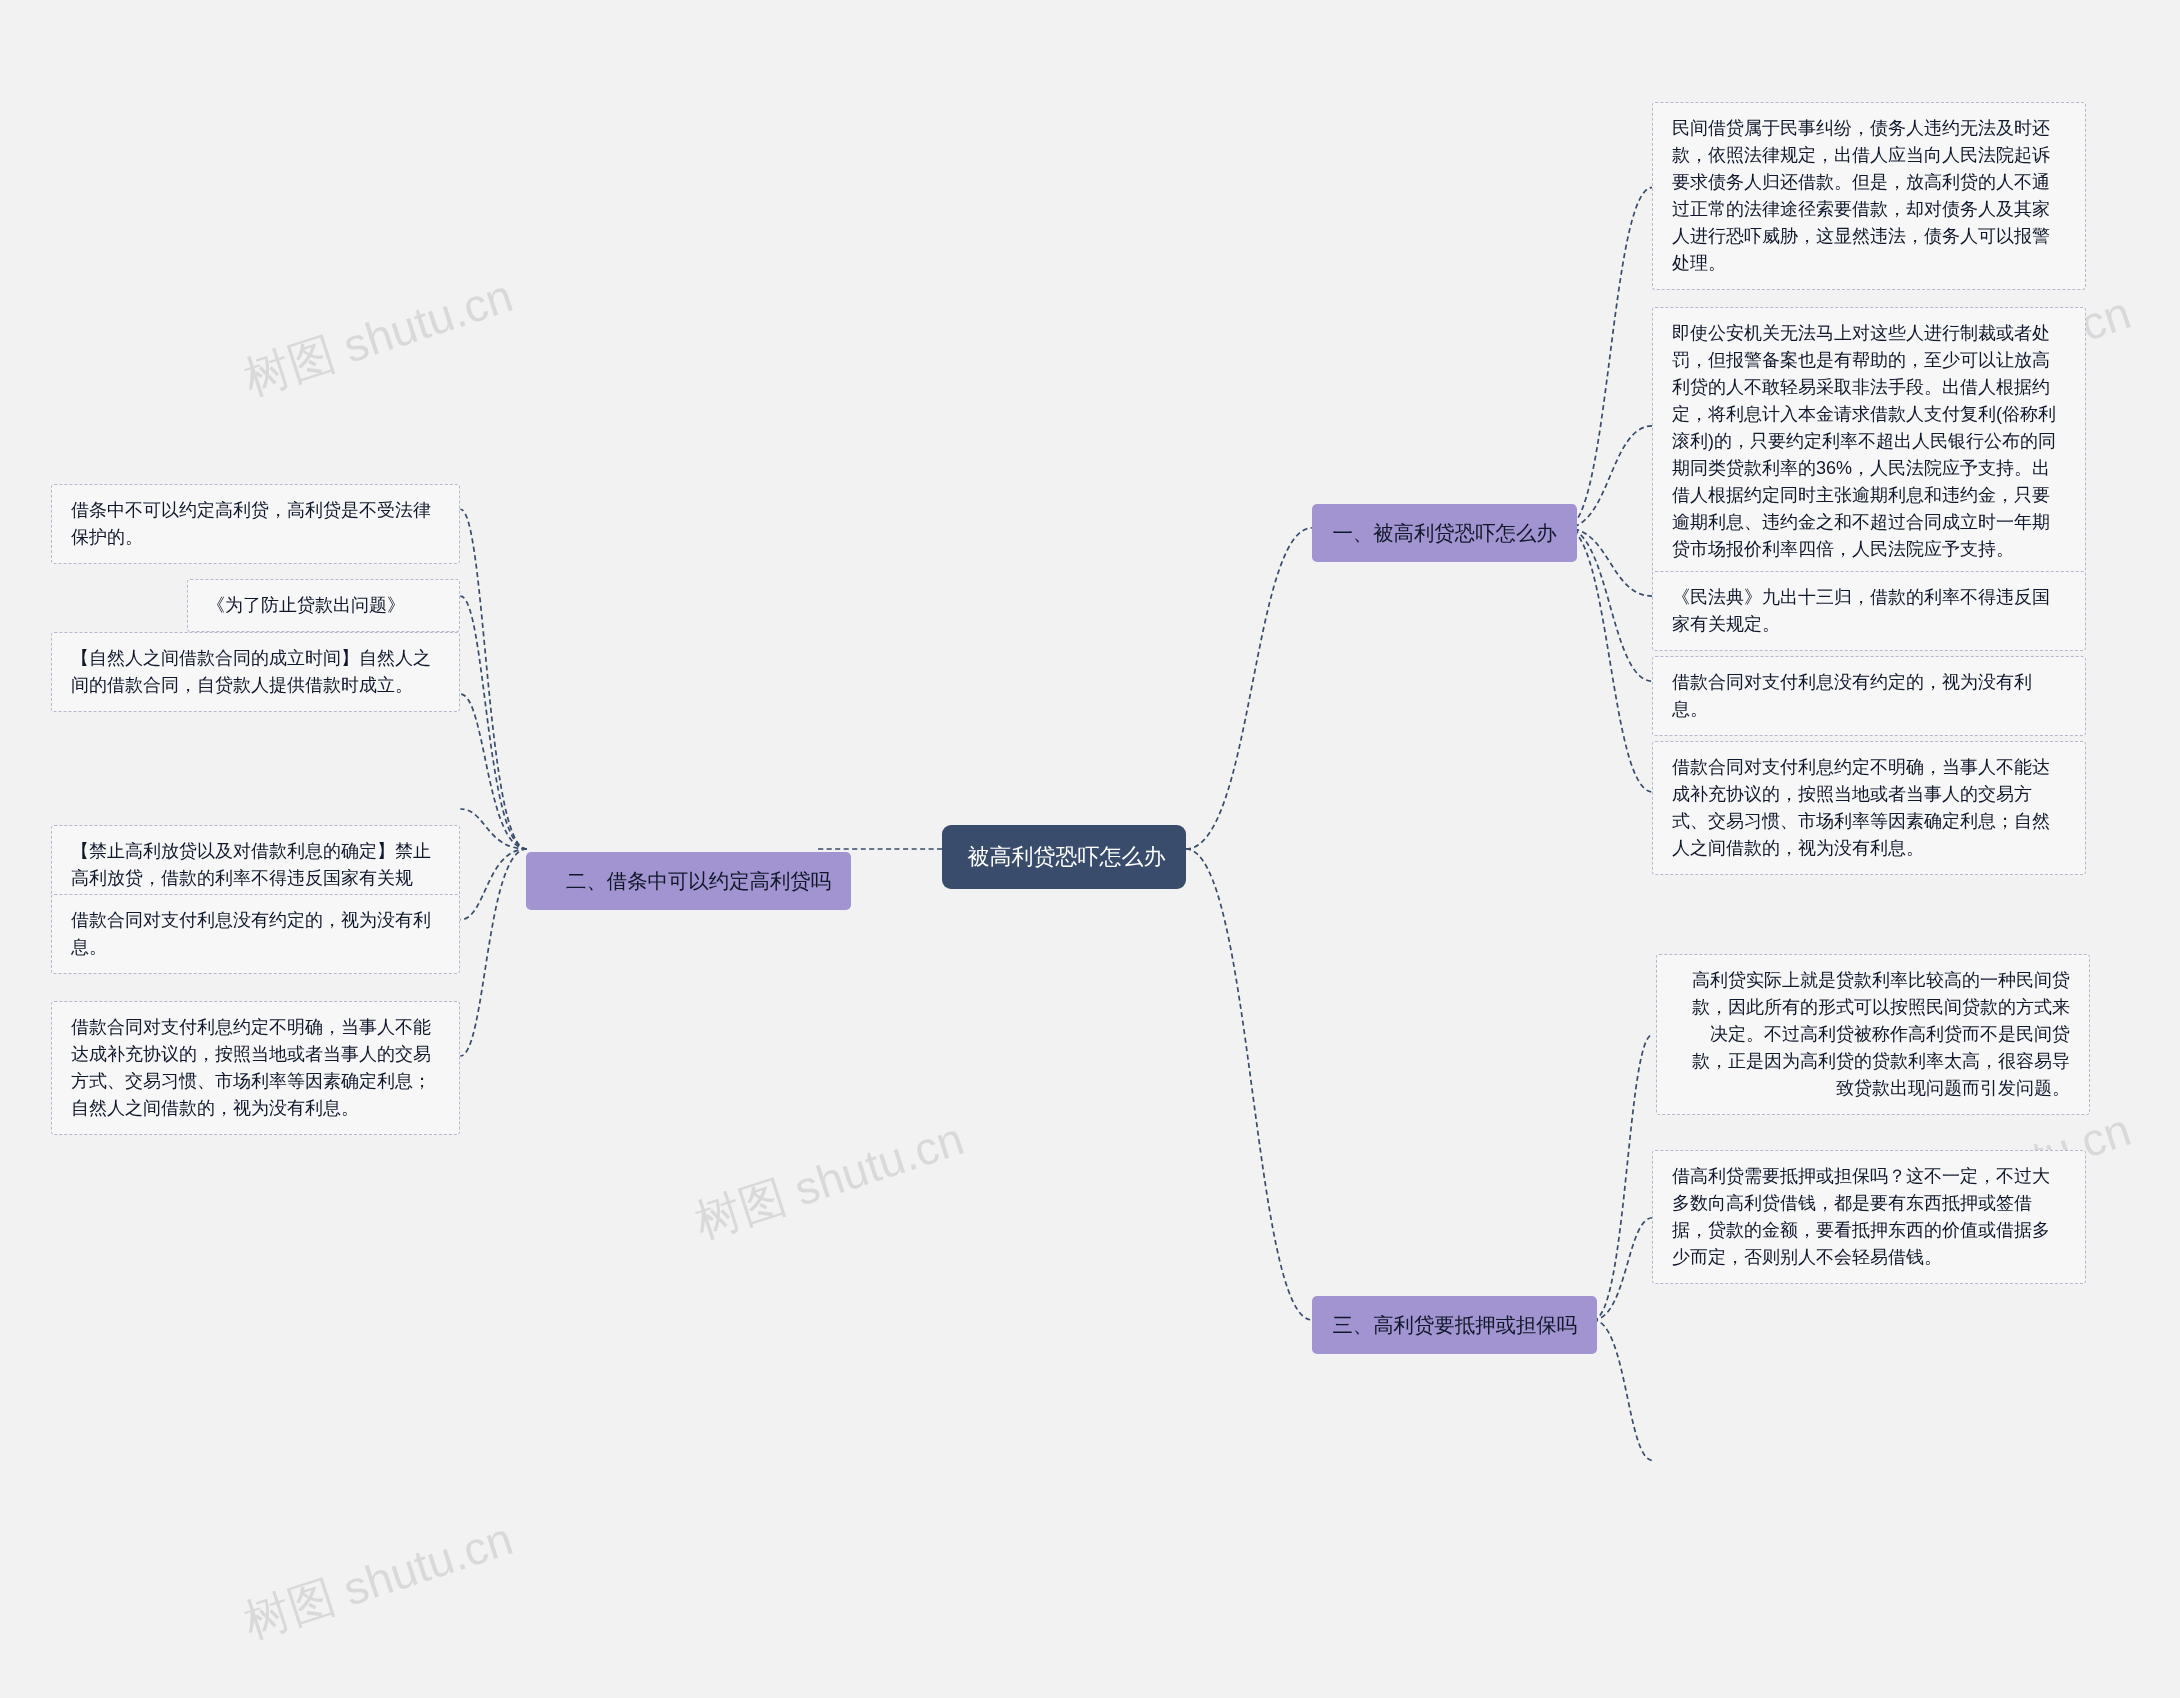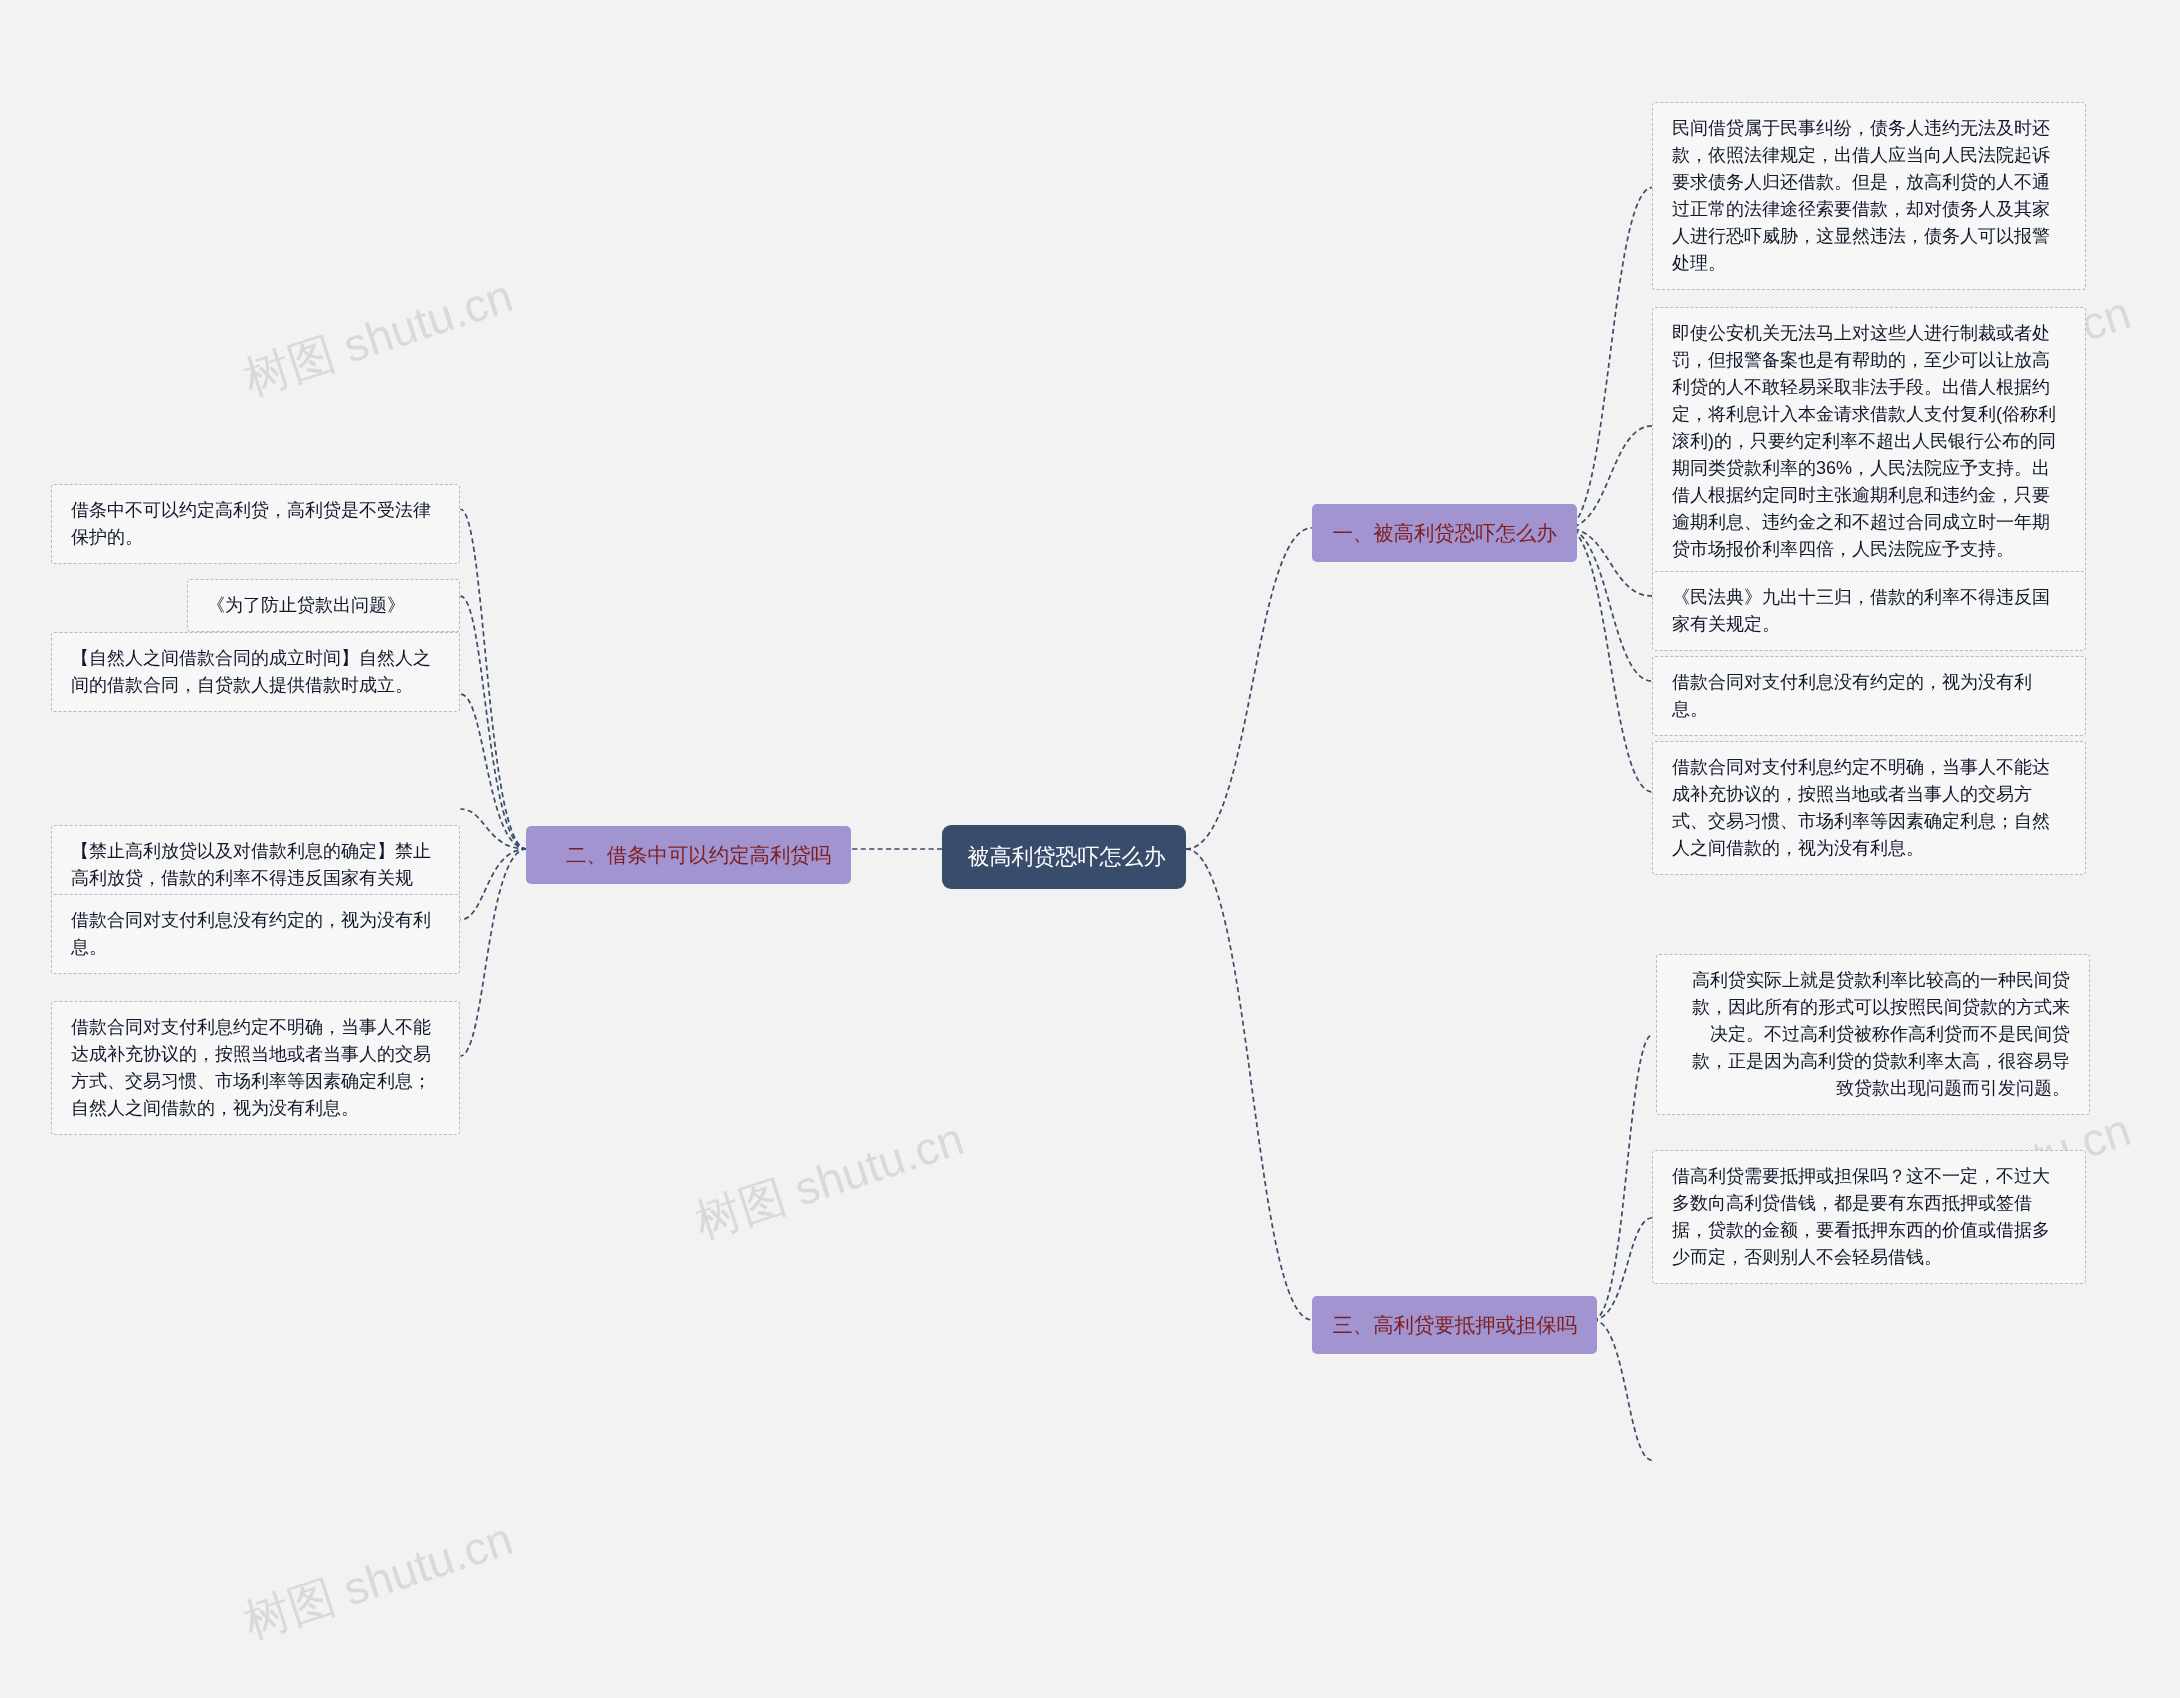--- a/index.html
+++ b/index.html
@@ -36,21 +36,21 @@
     background: #394c6b;
     color: #ffffff;
     border-radius: 9px;
     font-size: 22px;
     padding: 15.3px 25.6px;
     text-align: center;
     white-space: nowrap;
   }
   .level1 {
     background: #a294d0;
-    color: #7f1d1d;
+    color: #0f172a;
     border-radius: 5.1px;
     font-size: 20.4px;
     padding: 13.6px 20.4px;
     white-space: nowrap;
   }
   .leaf {
     background: #f7f7f7;
     border: 1.7px dashed #b6b6cf;
     border-radius: 3.4px;
     font-size: 18px;
@@ -108,21 +108,21 @@
 <div class="node root" style="left:942px; top:825px; width:244px;">被高利贷恐吓怎么办</div>
 
 <div class="node level1" style="left:1312px; top:504px;">一、被高利贷恐吓怎么办</div>
 
 <div class="node leaf" style="left:1652px; top:102px; width:434px;">民间借贷属于民事纠纷，债务人违约无法及时还款，依照法律规定，出借人应当向人民法院起诉要求债务人归还借款。但是，放高利贷的人不通过正常的法律途径索要借款，却对债务人及其家人进行恐吓威胁，这显然违法，债务人可以报警处理。</div>
 <div class="node leaf" style="left:1652px; top:307px; width:434px;">即使公安机关无法马上对这些人进行制裁或者处罚，但报警备案也是有帮助的，至少可以让放高利贷的人不敢轻易采取非法手段。出借人根据约定，将利息计入本金请求借款人支付复利(俗称利滚利)的，只要约定利率不超出人民银行公布的同期同类贷款利率的36%，人民法院应予支持。出借人根据约定同时主张逾期利息和违约金，只要逾期利息、违约金之和不超过合同成立时一年期贷市场报价利率四倍，人民法院应予支持。</div>
 <div class="node leaf" style="left:1652px; top:571px; width:434px;">《民法典》九出十三归，借款的利率不得违反国家有关规定。</div>
 <div class="node leaf" style="left:1652px; top:656px; width:434px;">借款合同对支付利息没有约定的，视为没有利息。</div>
 <div class="node leaf" style="left:1652px; top:741px; width:434px;">借款合同对支付利息约定不明确，当事人不能达成补充协议的，按照当地或者当事人的交易方式、交易习惯、市场利率等因素确定利息；自然人之间借款的，视为没有利息。</div>
 
-<div class="node level1" style="left:526px; top:826px;padding-left:40px;">二、借条中可以约定高利贷吗</div>
+<div class="node level1" style="left:526px; top:852px;padding-left:40px;">二、借条中可以约定高利贷吗</div>
 
 <div class="node leaf" style="left:51px; top:484px; width:409px;">借条中不可以约定高利贷，高利贷是不受法律保护的。</div>
 <div class="node leaf" style="left:187px; top:579px; width:273px;">《为了防止贷款出问题》</div>
 <div class="node leaf" style="left:51px; top:632px; width:409px;">【自然人之间借款合同的成立时间】自然人之间的借款合同，自贷款人提供借款时成立。</div>
 <div class="node leaf" style="left:51px; top:825px; width:409px;">【禁止高利放贷以及对借款利息的确定】禁止高利放贷，借款的利率不得违反国家有关规定。</div>
 <div class="node leaf" style="left:51px; top:894px; width:409px;">借款合同对支付利息没有约定的，视为没有利息。</div>
 <div class="node leaf" style="left:51px; top:1001px; width:409px;">借款合同对支付利息约定不明确，当事人不能达成补充协议的，按照当地或者当事人的交易方式、交易习惯、市场利率等因素确定利息；自然人之间借款的，视为没有利息。</div>
 
 <div class="node level1" style="left:1312px; top:1296px;">三、高利贷要抵押或担保吗</div>
 

